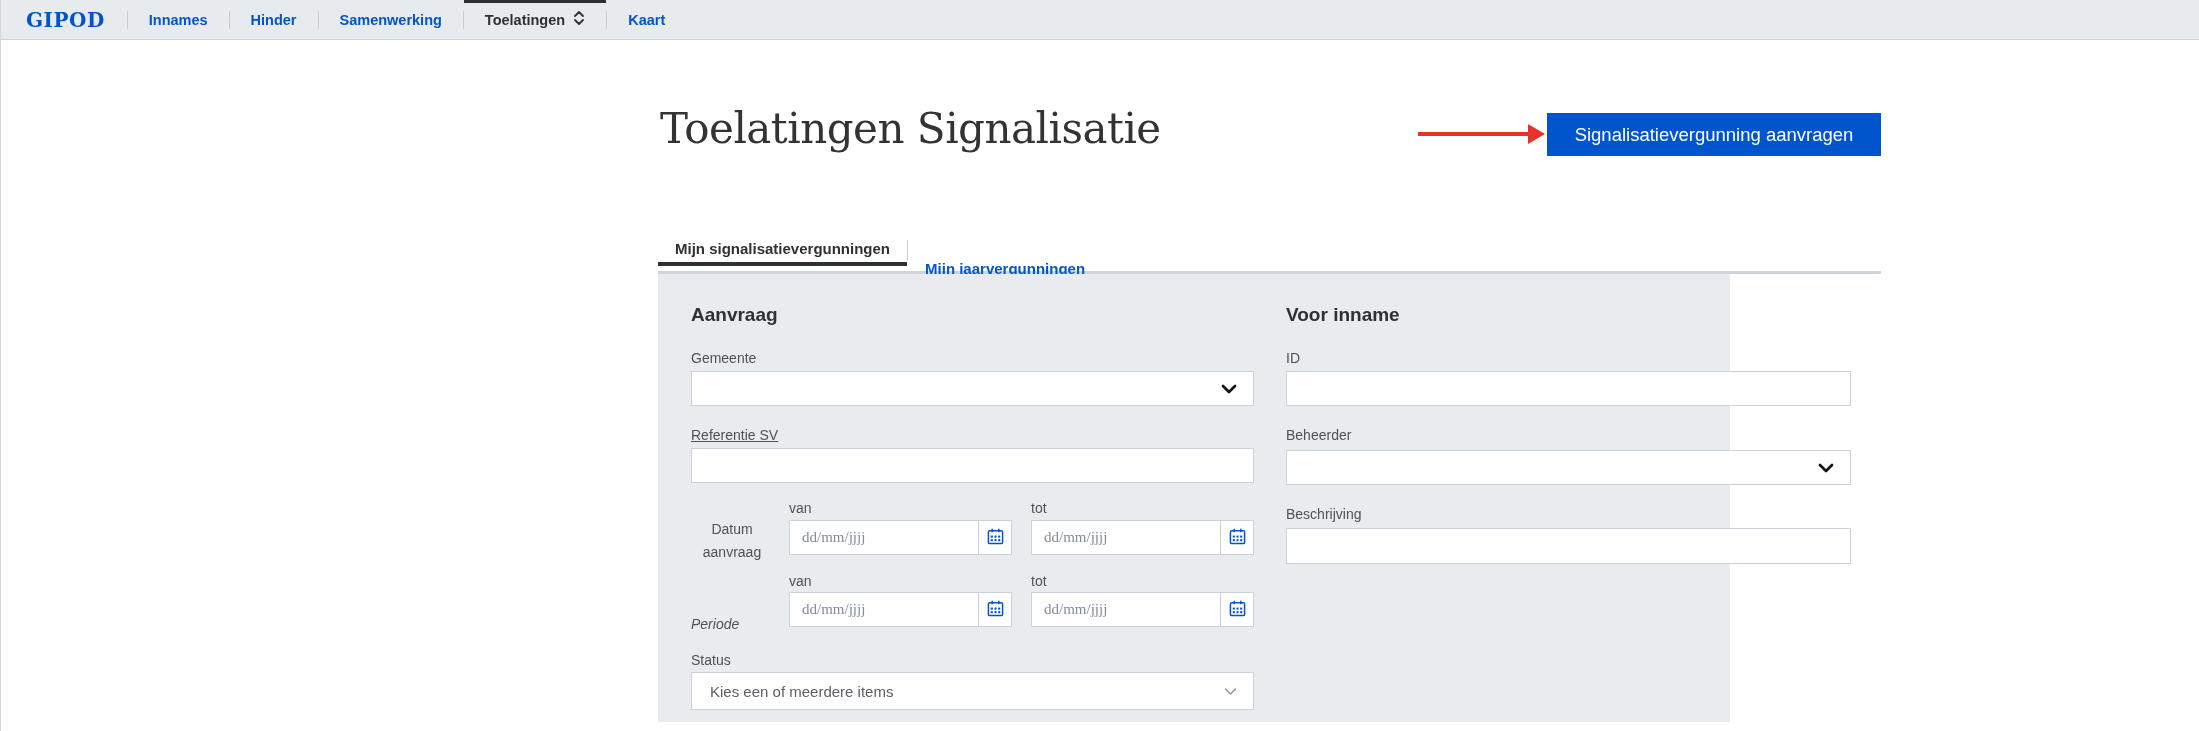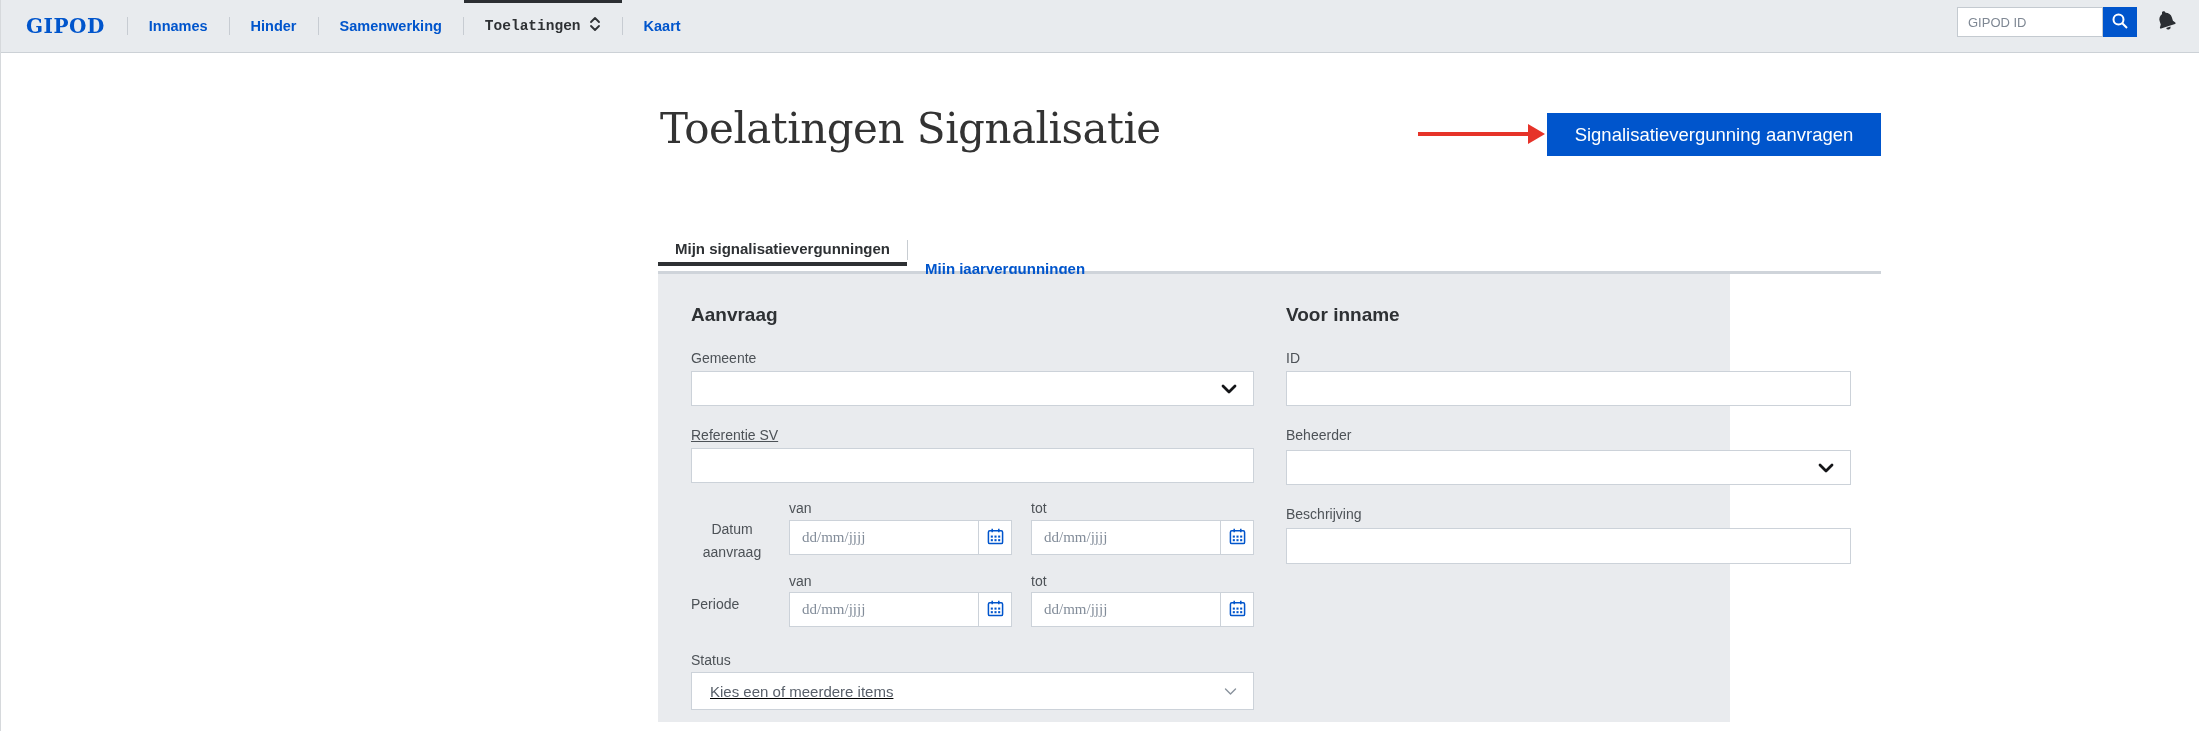--- a/index.html
+++ b/index.html
@@ -10,36 +10,36 @@
   }
   * { margin:0; padding:0; box-sizing:border-box; }
   body { background:#fff; }
   .page {
     position:relative; width:2199px; height:731px; background:#fff;
     font-family:"Liberation Sans", sans-serif; overflow:hidden;
     border-left:1px solid #d6d9dc;
   }
   
   .topnav {
-    position:absolute; top:0; left:0; right:0; height:53px;
+    position:absolute; top:0; left:0; right:0; height:40px;
     background:#e8ebee; border-bottom:1px solid #ccd1d6;
     display:flex; align-items:stretch;
   }
   .brand {
     display:flex; align-items:center; padding:0 22px 0 25px;
     font-family:"DejaVu Serif", serif; font-weight:bold; font-size:20px;
     color:var(--accent); letter-spacing:0.5px; cursor:pointer;
   }
   .nav-sep { width:1px; height:18px; background:#c7ccd2; align-self:center; }
   .nav-item {
     position:relative; display:flex; align-items:center; gap:8px;
     padding:0 21px; font-size:14.5px; font-weight:600; color:var(--accent);
     cursor:pointer; white-space:nowrap;
   }
-  .nav-item.active { color:var(--dark);font-family:Liberation Mono, monospace; }
+  .nav-item.active { color:var(--dark); }
   .active-indicator {
     position:absolute; top:0; left:0; right:0; height:3px; background:#2b2e32;
   }
   .nav-right {
     position:absolute; right:18px; top:7px; height:30px;
     display:flex; align-items:center;
   }
   .gipod-id-input {
     width:146px; height:30px; border:1px solid #c4cad0; background:#fff;
     font-family:"Liberation Sans", sans-serif; font-size:13px; color:#44484d;
@@ -119,21 +119,21 @@
   }
   .date-input::placeholder { color:#828c99; }
   .cal-btn {
     width:33px; border:none; border-left:1px solid #ccd2d9; background:#fff;
     display:flex; align-items:center; justify-content:center; cursor:pointer;
     color:var(--accent);
   }
   .status-select {
     position:absolute; height:38px; border:1px solid #ccd2d9; background:#fff;
     display:flex; align-items:center; justify-content:space-between;
-    padding:0 16px 0 18px; cursor:pointer;text-decoration:underline;
+    padding:0 16px 0 18px; cursor:pointer;
   }
   .status-placeholder { font-size:15px; color:#59606a; }
   .wrap-label { line-height:23px;text-align:center; }
 </style>
 </head>
 <body>
 
 <div class="page">
 
   <div class="topnav">
@@ -159,39 +159,20 @@
           <polyline points="2,7 6,3 10,7"></polyline>
             <polyline points="2,11 6,15 10,11"></polyline>
         </svg>
       </span>
     </div>
     <div class="nav-sep"></div>
     <div class="nav-item">
       <span>Kaart</span>
     </div>
 
-    <div class="nav-right">
-      <input class="gipod-id-input" type="text" placeholder="GIPOD ID" style="">
-      <button class="search-btn">
-        <span>
-          <svg width="18" height="18" viewBox="0 0 18 18">
-            <circle cx="7.5" cy="7.5" r="5" fill="none" stroke="#fff" stroke-width="2"></circle>
-            <line x1="11.3" y1="11.3" x2="16" y2="16" stroke="#fff" stroke-width="2"></line>
-          </svg>
-        </span>
-      </button>
-      <div class="bell-wrap">
-        <span>
-          <svg width="22" height="24" viewBox="0 0 24 24">
-            <path fill="#2b2e33" d="M12 2a2 2 0 0 1 2 2v.35c2.9.9 5 3.6 5 6.65v4l1.8 2.7a1 1 0 0 1-.83 1.55H4.03a1 1 0 0 1-.83-1.55L5 15v-4c0-3.05 2.1-5.75 5-6.65V4a2 2 0 0 1 2-2z"></path>
-            <path fill="#2b2e33" d="M9.5 20.3a2.5 2.5 0 0 0 5 0z"></path>
-          </svg>
-        </span>
-      </div>
-    </div>
   </div>
 
   <h1 class="page-title">Toelatingen Signalisatie</h1>
 
   <div class="arrow-shaft"></div>
   <div class="arrow-head"></div>
 
   <button class="primary-btn">Signalisatievergunning aanvragen</button>
 
   <div class="tab-track"></div>
@@ -260,21 +241,21 @@
                 <rect x="7.9" y="11.8" width="2.2" height="2.2"></rect>
                 <rect x="11.8" y="11.8" width="2.2" height="2.2"></rect>
             </g>
           </svg>
         </span>
       </button>
     </div>
 
     <div class="f-label" style="left:131px; top:299px;">van</div>
     <div class="f-label" style="left:373px; top:299px;">tot</div>
-    <div class="f-label" style="left:33px; top:322px;">Periode</div>
+    <div class="f-label" style="left:33px; top:342px;font-style:italic;">Periode</div>
     <div class="date-group" style="left:131px; top:318px;">
       <input class="date-input" type="text" placeholder="dd/mm/jjjj" style="">
       <button class="cal-btn">
         <span>
           <svg width="17" height="17" viewBox="0 0 18 18">
             <g stroke="currentColor" fill="none" stroke-width="1.6">
               <rect x="1.5" y="3" width="15" height="13.5" rx="1.5"></rect>
               <line x1="5.5" y1="0.8" x2="5.5" y2="4.5"></line>
                 <line x1="12.5" y1="0.8" x2="12.5" y2="4.5"></line>
             </g>

